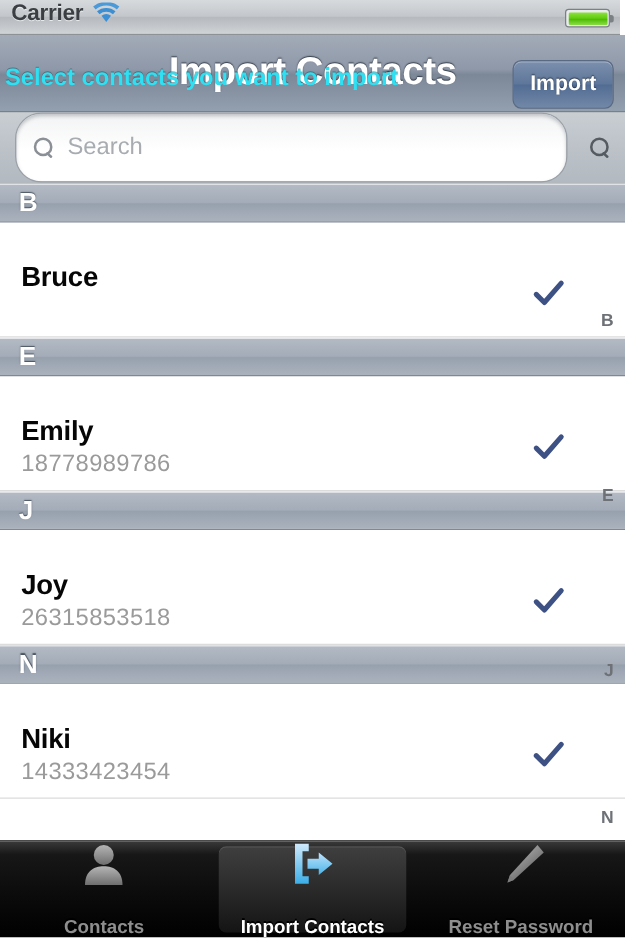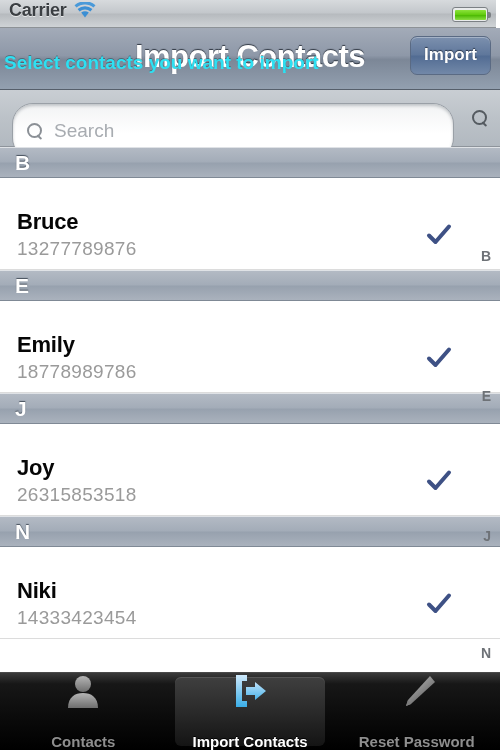--- a/index.html
+++ b/index.html
@@ -52,42 +52,42 @@
     background:linear-gradient(to bottom,#a3abb8 0%,#8e98a8 45%,#7c8797 52%,#93a0b0 100%);
     border-bottom:1px solid #565f6b;
   }
   .nav-title {
     position:absolute; left:0; right:0; top:11px;
     text-align:center; font-size:31px; font-weight:bold; color:#ffffff;
     text-shadow:0 -1px 1px rgba(30,38,48,.85);
     letter-spacing:-0.5px;
   }
   .nav-btn {
-    position:absolute; right:9px; top:8px;
+    position:absolute; right:9px; top:20px;
     padding:8px 13px 9px;
     border:1px solid #5a6a83; border-radius:7px;
     background:linear-gradient(to bottom,#7c90ae 0%,#5f779b 48%,#526c93 52%,#7288a8 100%);
     color:#fff; font-size:17px; font-weight:bold;
     text-shadow:0 -1px 1px rgba(25,35,50,.8);
     box-shadow:inset 0 1px 0 rgba(255,255,255,.32);
   }
   .nav-subtitle {
     position:absolute; left:4px; top:52px;
     font-size:19px; color:#2ee0f2; font-weight:bold;
     text-shadow:0 -1px 0 rgba(20,60,70,.45);
   }
 
   
   .searchbar {
     position:absolute; top:90px; left:0; width:500px; height:57px;
     background:linear-gradient(to bottom,#c9ced3 0%,#bcc2c8 50%,#b2b9c0 100%);
     border-bottom:1px solid #8e949b;
   }
   .searchfield {
-    position:absolute; left:12px; top:13px; width:442px; height:56px;
+    position:absolute; left:12px; top:0; width:442px; height:56px;
     background:linear-gradient(to bottom,#f2f3f4 0%,#ffffff 55%);
     border:1px solid #9aa0a7; border-radius:21px;
     box-shadow:inset 0 2px 3px rgba(130,137,145,.45);
     display:flex; align-items:center; padding-left:14px; gap:10px;
   }
   .search-ph { font-size:19px; color:#a8acb1; }
   .mag { width:17px; height:17px; position:relative; flex:none; }
   .mag::before{
     content:""; position:absolute; left:0; top:0;
     width:11px; height:11px; border:2.2px solid #8b9096; border-radius:50%;
@@ -194,21 +194,20 @@
     </div>
     <span class="search-right mag dark"></span>
   </div>
 
   <div class="list" id="list">
       <div class="section-header">
         <span>B</span>
       </div>
       <div class="row">
         <div class="name">Bruce</div>
-        <div class="phone">13277789876</div>
         <div class="check">
           <svg width="26" height="26" viewBox="0 0 26 26">
             <path d="M3 13.5 L9.5 20 L23 4.5" fill="none" stroke="#3e5185" stroke-width="4" stroke-linecap="round" stroke-linejoin="round"></path>
           </svg>
         </div>
       </div>
       <div class="section-header">
         <span>E</span>
       </div>
       <div class="row">

